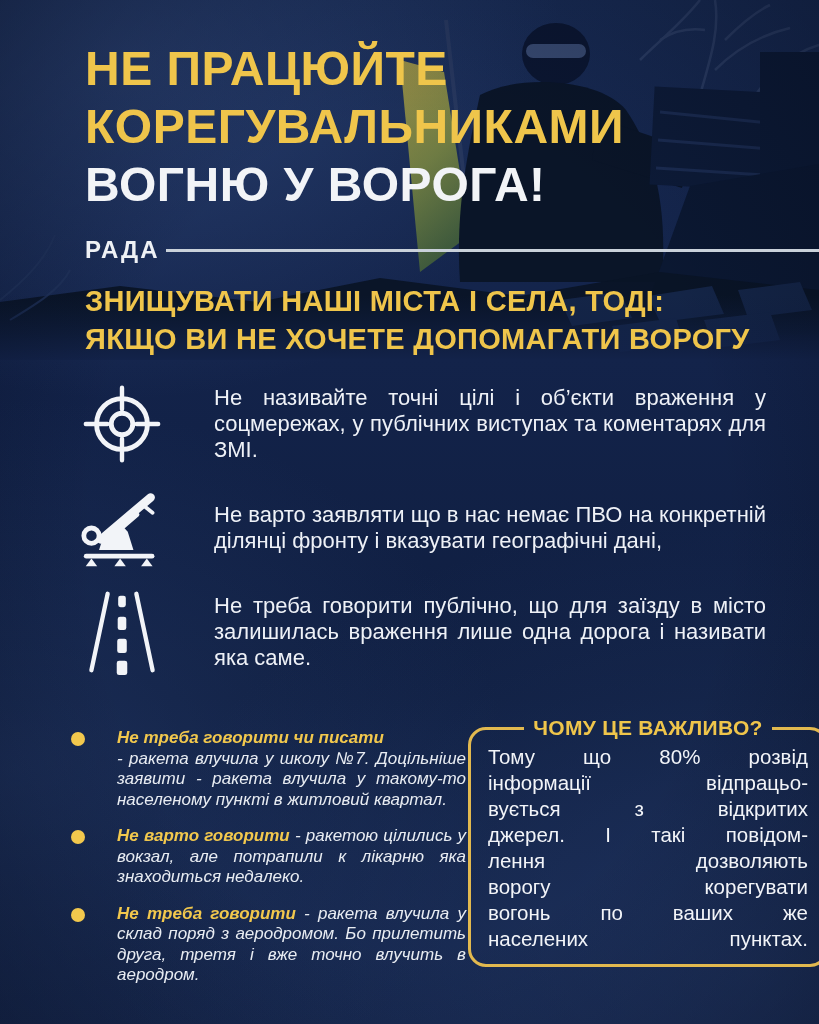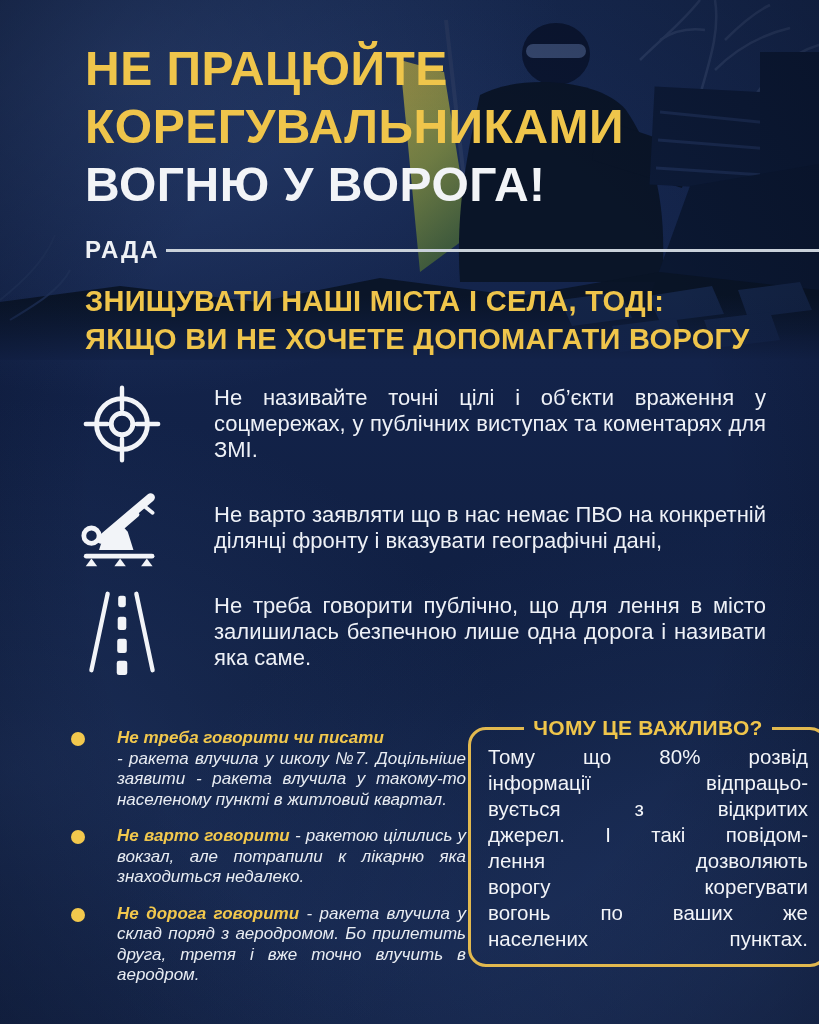--- a/index.html
+++ b/index.html
@@ -170,37 +170,37 @@
         <div class="g-icon">
           <svg width="74" height="88" viewBox="0 0 76 92" fill="#F2F4F8">
             <path d="M23,6 L6,86" stroke="#F2F4F8" stroke-width="4.5" stroke-linecap="round" fill="none"></path>
             <path d="M53,6 L70,86" stroke="#F2F4F8" stroke-width="4.5" stroke-linecap="round" fill="none"></path>
             <rect x="34" y="8" width="8" height="12" rx="2.5"></rect>
             <rect x="33.5" y="30" width="9" height="14" rx="2.5"></rect>
             <rect x="33" y="53" width="10" height="15" rx="2.5"></rect>
             <rect x="32.5" y="76" width="11" height="15" rx="2.5"></rect>
           </svg>
         </div>
-        <p class="g-text">Не треба говорити публічно, що для лення в місто залишилась безпечною лише одна дорога і називати яка саме.</p>
+        <p class="g-text">Не треба говорити публічно, що для заїзду в місто залишилась враження лише одна дорога і називати яка саме.</p>
       </div>
 
     </div>
 
     <ul class="examples">
       <li class="example lead-own-line">
         <span class="dot"></span>
         <p class="ex-text"><b class="ex-lead">Не треба говорити чи писати</b><span>- ракета влучила у школу №7. Доцільніше заявити - ракета влучила у такому-то населеному пункті в житловий квартал.</span></p>
       </li>
       <li class="example">
         <span class="dot"></span>
         <p class="ex-text"><b class="ex-lead">Не варто говорити</b> <span>- ракетою цілились у вокзал, але потрапили к лікарню яка знаходиться недалеко.</span></p>
       </li>
       <li class="example">
         <span class="dot"></span>
-        <p class="ex-text"><b class="ex-lead">Не дорога говорити</b> <span>- ракета влучила у склад поряд з аеродромом. Бо прилетить друга, третя і вже точно влучить в аеродром.</span></p>
+        <p class="ex-text"><b class="ex-lead">Не треба говорити</b> <span>- ракета влучила у склад поряд з аеродромом. Бо прилетить друга, третя і вже точно влучить в аеродром.</span></p>
       </li>
     </ul>
 
     <fieldset class="why-box">
       <legend class="why-title">ЧОМУ ЦЕ ВАЖЛИВО?</legend>
       <p class="why-body">Тому що 80% розвід
 інформації відпрацьо-
 вується з відкритих
 джерел. І такі повідом-
 лення дозволяють

